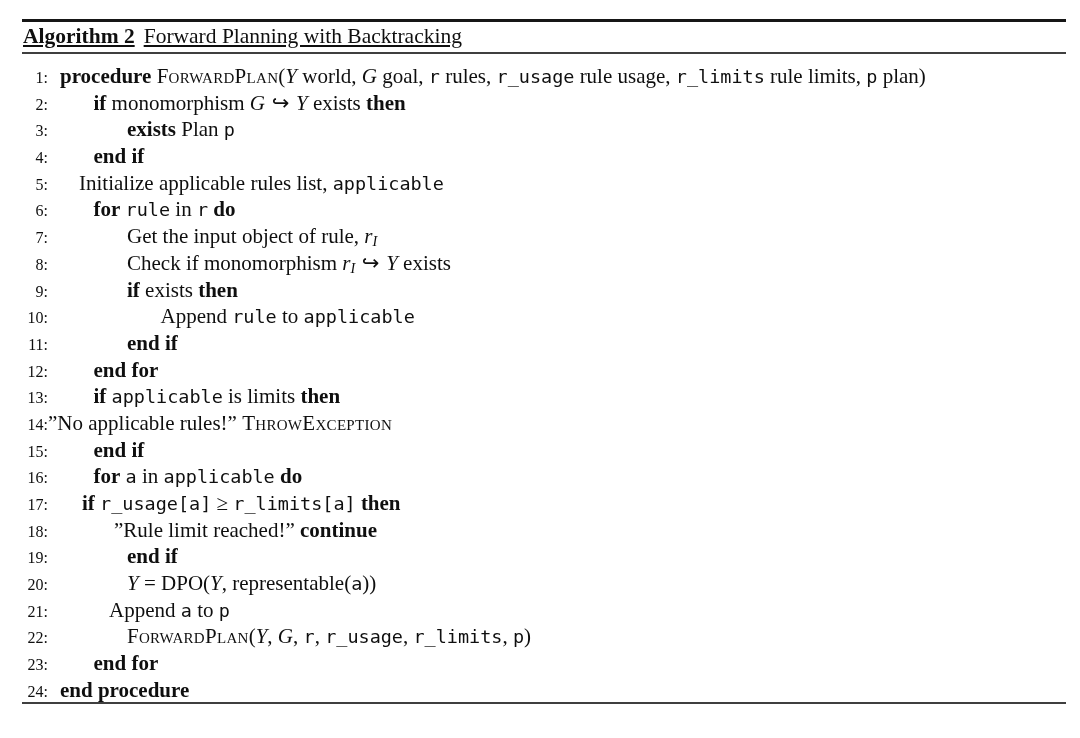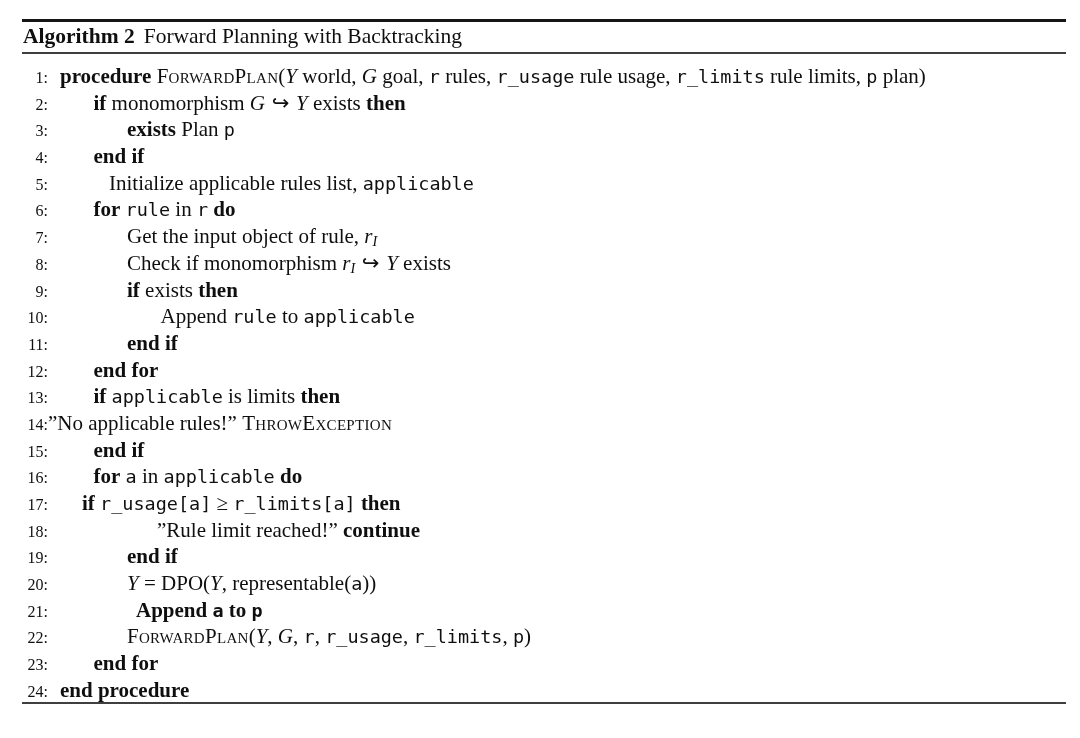--- a/index.html
+++ b/index.html
@@ -23,20 +23,21 @@
   }
   .rule-top    { top: 19px;  height: 2.6px; background: #161616; }
   .rule-mid    { top: 52px;  height: 1.5px; background: #3f3f3f; }
   .rule-bottom { top: 702px; height: 1.5px; background: #3f3f3f; }
   .caption {
     position: absolute;
     left: 23px;
     top: 24px;
     font-size: 21.5px;
     white-space: nowrap;
+    text-decoration: underline;
   }
   .cap-label { font-weight: bold; margin-right: 9px; }
   .algo-body {
     position: absolute;
     left: 22px;
     top: 60px;
     width: 1050px;
     font-size: 21px;
   }
   .line {
@@ -67,35 +68,35 @@
   <div class="rule rule-top"></div>
   <div class="caption">
     <span class="cap-label">Algorithm 2</span><span class="cap-title">Forward Planning with Backtracking</span>
   </div>
   <div class="rule rule-mid"></div>
   <div class="algo-body" id="algo-body">
       <div class="line"><span class="num">1:</span><span class="content" style="margin-left: 12px;"><span class="seg-b">procedure </span><span class="seg-sc">ForwardPlan</span><span class="seg-r">(</span><span class="seg-i">Y</span><span class="seg-r"> world, </span><span class="seg-i">G</span><span class="seg-r"> goal, </span><span class="seg-m">r</span><span class="seg-r"> rules, </span><span class="seg-m">r_usage</span><span class="seg-r"> rule usage, </span><span class="seg-m">r_limits</span><span class="seg-r"> rule limits, </span><span class="seg-m">p</span><span class="seg-r"> plan)</span></span></div>
       <div class="line"><span class="num">2:</span><span class="content" style="margin-left: 45.5px;"><span class="seg-b">if</span><span class="seg-r"> monomorphism </span><span class="seg-i">G</span><span class="seg-ar"> ↪ </span><span class="seg-i">Y</span><span class="seg-r"> exists </span><span class="seg-b">then</span></span></div>
       <div class="line"><span class="num">3:</span><span class="content" style="margin-left: 79px;"><span class="seg-b">exists</span><span class="seg-r"> Plan </span><span class="seg-m">p</span></span></div>
       <div class="line"><span class="num">4:</span><span class="content" style="margin-left: 45.5px;"><span class="seg-b">end if</span></span></div>
-      <div class="line"><span class="num">5:</span><span class="content" style="margin-left: 61px;"><span class="seg-r">Initialize applicable rules list, </span><span class="seg-m">applicable</span></span></div>
+      <div class="line"><span class="num">5:</span><span class="content" style="margin-left: 31px;"><span class="seg-r">Initialize applicable rules list, </span><span class="seg-m">applicable</span></span></div>
       <div class="line"><span class="num">6:</span><span class="content" style="margin-left: 45.5px;"><span class="seg-b">for</span><span class="seg-r"> </span><span class="seg-m">rule</span><span class="seg-r"> in </span><span class="seg-m">r</span><span class="seg-r"> </span><span class="seg-b">do</span></span></div>
       <div class="line"><span class="num">7:</span><span class="content" style="margin-left: 79px;"><span class="seg-r">Get the input object of rule, </span><span class="seg-i">r</span><span class="seg-sub">I</span></span></div>
       <div class="line"><span class="num">8:</span><span class="content" style="margin-left: 79px;"><span class="seg-r">Check if monomorphism </span><span class="seg-i">r</span><span class="seg-sub">I</span><span class="seg-ar"> ↪ </span><span class="seg-i">Y</span><span class="seg-r"> exists</span></span></div>
       <div class="line"><span class="num">9:</span><span class="content" style="margin-left: 79px;"><span class="seg-b">if</span><span class="seg-r"> exists </span><span class="seg-b">then</span></span></div>
       <div class="line"><span class="num">10:</span><span class="content" style="margin-left: 112.5px;"><span class="seg-r">Append </span><span class="seg-m">rule</span><span class="seg-r"> to </span><span class="seg-m">applicable</span></span></div>
       <div class="line"><span class="num">11:</span><span class="content" style="margin-left: 79px;"><span class="seg-b">end if</span></span></div>
       <div class="line"><span class="num">12:</span><span class="content" style="margin-left: 45.5px;"><span class="seg-b">end for</span></span></div>
       <div class="line"><span class="num">13:</span><span class="content" style="margin-left: 45.5px;"><span class="seg-b">if</span><span class="seg-r"> </span><span class="seg-m">applicable</span><span class="seg-r"> is limits </span><span class="seg-b">then</span></span></div>
       <div class="line"><span class="num">14:</span><span class="content" style=""><span class="seg-r">”No applicable rules!” </span><span class="seg-sc">ThrowException</span></span></div>
       <div class="line"><span class="num">15:</span><span class="content" style="margin-left: 45.5px;"><span class="seg-b">end if</span></span></div>
       <div class="line"><span class="num">16:</span><span class="content" style="margin-left: 45.5px;"><span class="seg-b">for</span><span class="seg-r"> </span><span class="seg-m">a</span><span class="seg-r"> in </span><span class="seg-m">applicable</span><span class="seg-r"> </span><span class="seg-b">do</span></span></div>
       <div class="line"><span class="num">17:</span><span class="content" style="margin-left: 34px;"><span class="seg-b">if</span><span class="seg-r"> </span><span class="seg-m">r_usage[a]</span><span class="seg-r"> ≥ </span><span class="seg-m">r_limits[a]</span><span class="seg-r"> </span><span class="seg-b">then</span></span></div>
-      <div class="line"><span class="num">18:</span><span class="content" style="margin-left: 109px;"><span class="seg-r">”Rule limit reached!” </span><span class="seg-b">continue</span></span></div>
+      <div class="line"><span class="num">18:</span><span class="content" style="margin-left: 66px;"><span class="seg-r">”Rule limit reached!” </span><span class="seg-b">continue</span></span></div>
       <div class="line"><span class="num">19:</span><span class="content" style="margin-left: 79px;"><span class="seg-b">end if</span></span></div>
       <div class="line"><span class="num">20:</span><span class="content" style="margin-left: 79px;"><span class="seg-i">Y</span><span class="seg-r"> = DPO(</span><span class="seg-i">Y</span><span class="seg-r">, representable(</span><span class="seg-m">a</span><span class="seg-r">))</span></span></div>
-      <div class="line"><span class="num">21:</span><span class="content" style="margin-left: 88px; font-weight: bold;"><span class="seg-r">Append </span><span class="seg-m">a</span><span class="seg-r"> to </span><span class="seg-m">p</span></span></div>
+      <div class="line"><span class="num">21:</span><span class="content" style="margin-left: 61px;"><span class="seg-r">Append </span><span class="seg-m">a</span><span class="seg-r"> to </span><span class="seg-m">p</span></span></div>
       <div class="line"><span class="num">22:</span><span class="content" style="margin-left: 79px;"><span class="seg-sc">ForwardPlan</span><span class="seg-r">(</span><span class="seg-i">Y</span><span class="seg-r">, </span><span class="seg-i">G</span><span class="seg-r">, </span><span class="seg-m">r</span><span class="seg-r">, </span><span class="seg-m">r_usage</span><span class="seg-r">, </span><span class="seg-m">r_limits</span><span class="seg-r">, </span><span class="seg-m">p</span><span class="seg-r">)</span></span></div>
       <div class="line"><span class="num">23:</span><span class="content" style="margin-left: 45.5px;"><span class="seg-b">end for</span></span></div>
       <div class="line"><span class="num">24:</span><span class="content" style="margin-left: 12px; text-align: center;"><span class="seg-b">end procedure</span></span></div>
     </div>
   <div class="rule rule-bottom"></div>
 </div>
 
 </body></html>

